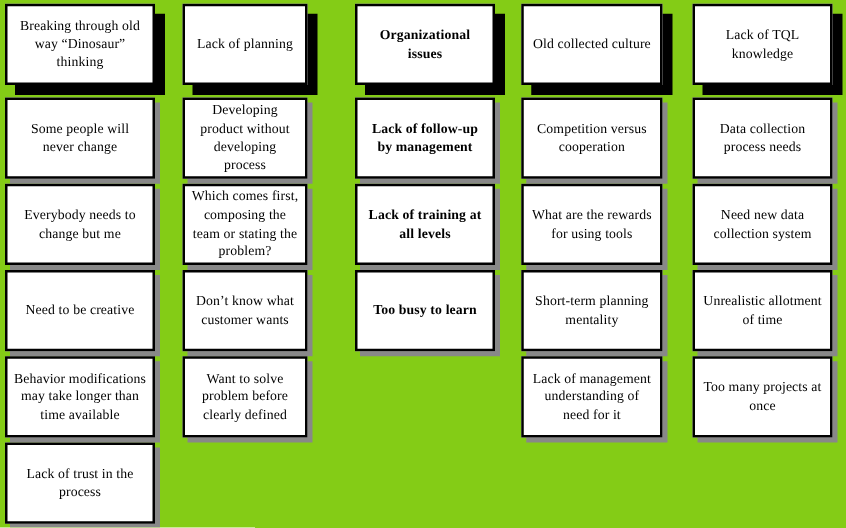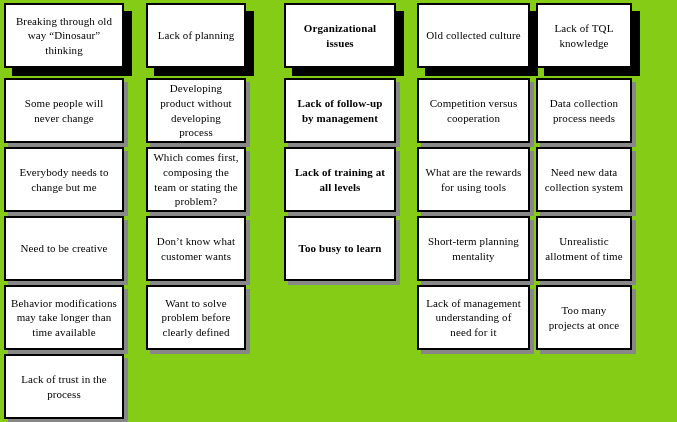--- a/index.html
+++ b/index.html
@@ -40,21 +40,21 @@
   }
   .card.item {
     box-shadow: 4px 4px 0 #888888;
     margin-bottom: 4px;
   }
   
   .col-1 { left: 4px;   width: 120px; }
   .col-2 { left: 146px; width: 100px; }
   .col-3 { left: 284px; width: 112px; font-weight: bold; }
   .col-4 { left: 417px; width: 113px; }
-  .col-5 { left: 536px; width: 96px; }
+  .col-5 { left: 554px; width: 112px; }
 </style>
 </head>
 <body>
 
 <div class="canvas">
 
   <div class="col col-1">
     <div class="card header">Breaking through old way “Dinosaur” thinking</div>
     <div class="card item">Some people will never change</div>
     <div class="card item">Everybody needs to change but me</div>

